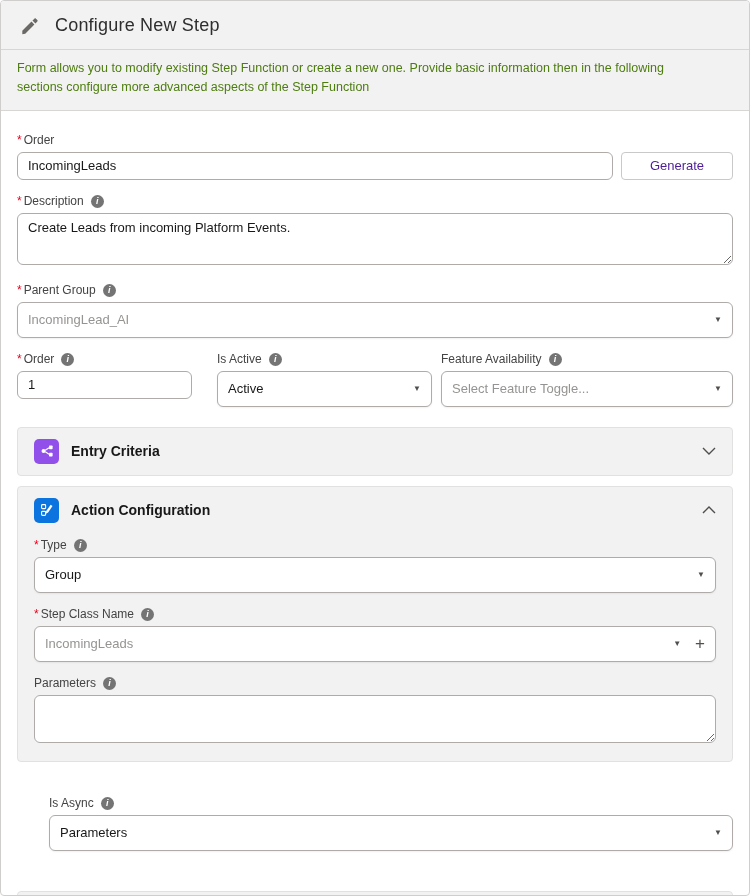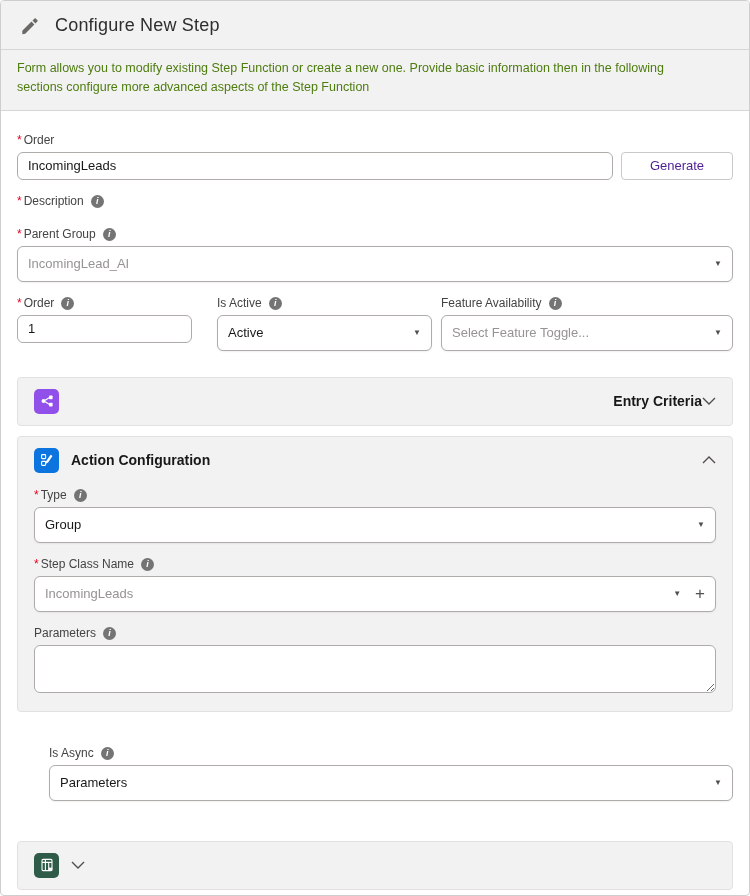--- a/index.html
+++ b/index.html
@@ -74,21 +74,21 @@
     width:25px; height:25px; border-radius:5px; margin-right:12px;
     display:flex; align-items:center; justify-content:center; flex:0 0 auto;
   }
   .icon-purple { background:#9050e9; }
   .icon-blue   { background:#0b74de; }
   .icon-green  { background:#2e5c48; }
   .section-title { font-size:14px; font-weight:bold; color:#181818; flex:1 1 auto; }
   .section-chevron { flex:0 0 auto; display:flex; align-items:center; color:#514f4d; }
   .section-body { padding:2px 16px 14px 16px; }
   .section-body .field-label { margin-top:2px; }
-  .gap-entry { margin-top:10px;text-align:right; }
+  .gap-entry { margin-top:4px; }
   .gap-async { margin-top:24px;margin-left:32px; }
   .gap-data { margin-top:26px; }
 
   
   .combo-right { display:flex; align-items:center; }
   .combo-right .plus-glyph { font-size:17px; color:#514f4d; margin-left:14px; font-weight:400; line-height:1; }
 
   svg { display:block; }
 </style>
 </head>
@@ -122,20 +122,21 @@
         <button class="generate-btn">Generate</button>
       </div>
     </div>
 
     <div class="field">
       <div class="field-label">
         <span class="req">*</span>
         <span>Description</span>
         <span class="info-dot">i</span>
       </div>
+      <textarea class="text-area" style="height: 52px;">Create Leads from incoming Platform Events.</textarea>
     </div>
 
     <div class="field">
       <div class="field-label">
         <span class="req">*</span>
         <span>Parent Group</span>
         <span class="info-dot">i</span>
       </div>
       <div class="selectbox">
         <span class="placeholder-text">IncomingLead_AI</span>

